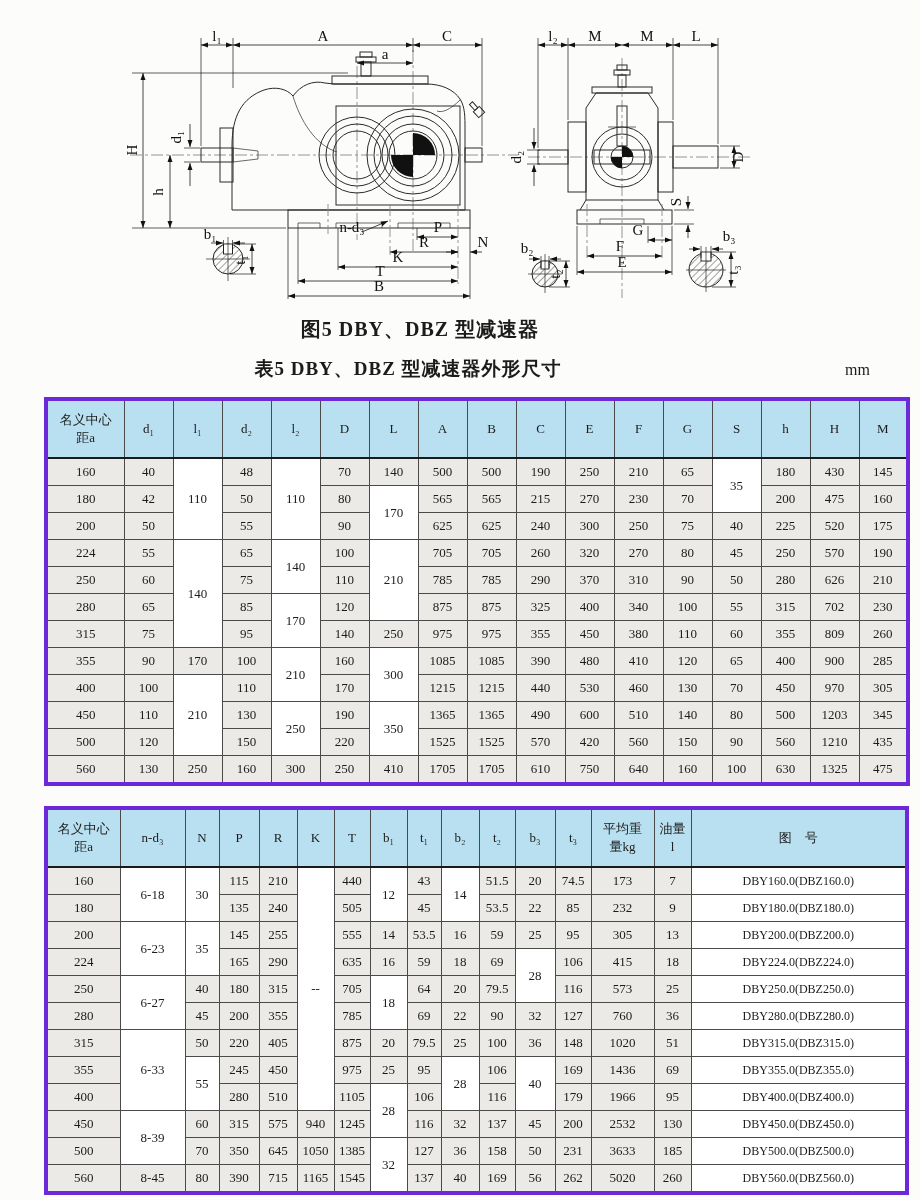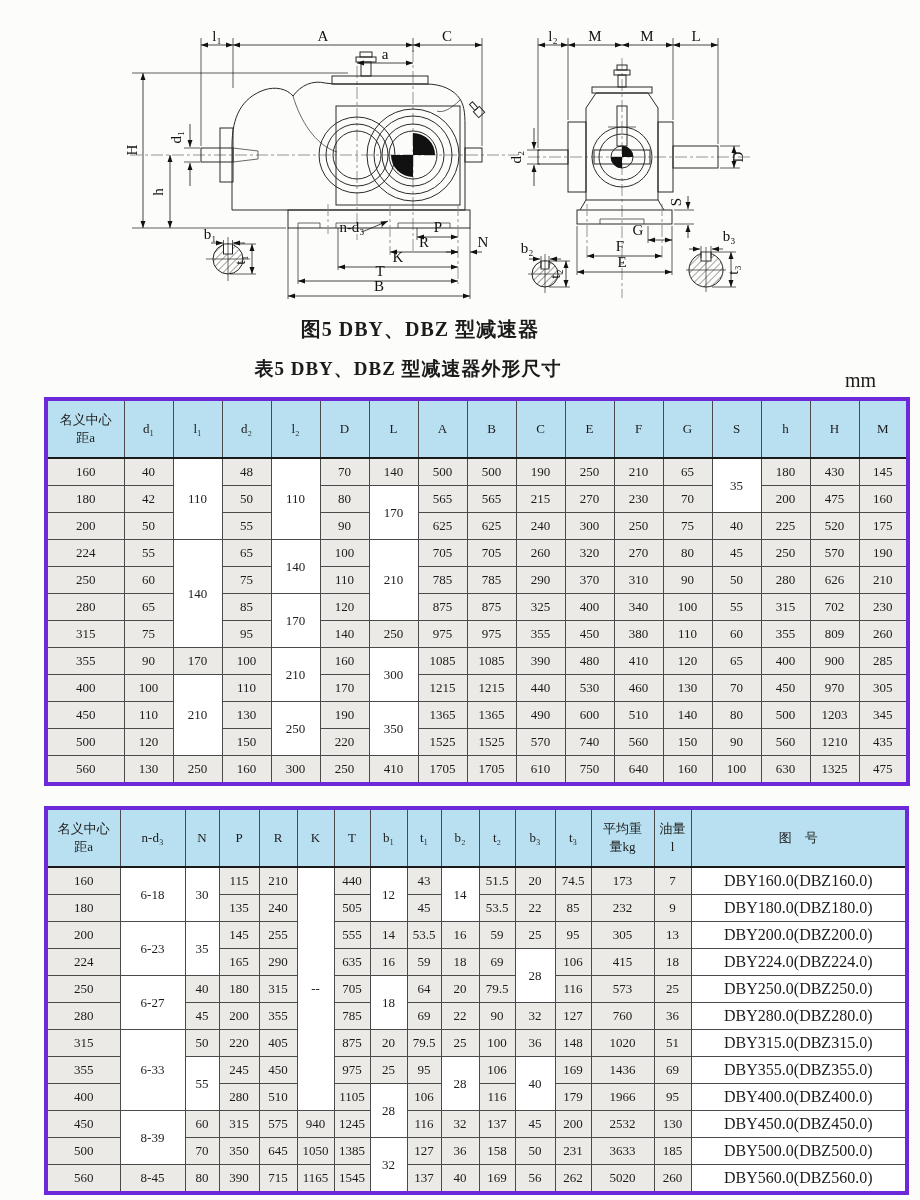--- a/index.html
+++ b/index.html
@@ -5,32 +5,32 @@
   html,body{margin:0;padding:0;}
   body{background:#e8e8e8;}
   #page{position:relative;width:920px;height:1200px;background:#fcfcfa;overflow:hidden;
         font-family:"Liberation Serif","DejaVu Serif",serif;color:#1b1b1b;}
   
   #fig{position:absolute;left:0;top:0;}
   .fig-caption{position:absolute;left:0;top:316px;width:840px;text-align:center;
       font-size:20px;font-weight:600;letter-spacing:1px;}
   .tbl-caption{position:absolute;left:0;top:356px;width:816px;text-align:center;
       font-size:19px;font-weight:600;letter-spacing:1px;}
-  .unit{position:absolute;left:845px;top:361px;font-size:20px;margin-top:8px;}
+  .unit{position:absolute;left:845px;top:361px;font-size:16px;}
   
   table{border-collapse:collapse;table-layout:fixed;border:4px solid #6d28d9;}
   #t1{position:absolute;left:44px;top:397px;}
   #t2{position:absolute;left:44px;top:806px;}
   th,td{border:1px solid #4a4a4a;text-align:center;vertical-align:middle;
       font-family:"Liberation Serif","DejaVu Serif",serif;font-size:13px;padding:0;}
   th{background:#b9e0f0;height:56px;white-space:pre-line;font-weight:normal;
      font-size:13px;border-bottom:2px solid #1a1a1a;line-height:1.35;}
   td{height:26px;background:#eceae6;}
   td.merged{background:#ffffff;}
-  #t2 td:last-child{background:#ffffff;font-size:16px;}
+  #t2 td:last-child{background:#ffffff;font-size:12px;}
   
   .ol{fill:none;stroke:#2a2a2a;stroke-width:1;}
   .tn{fill:none;stroke:#2a2a2a;stroke-width:0.7;}
   .cl{fill:none;stroke:#8a8a8a;stroke-width:0.9;stroke-dasharray:12 3 3 3;}
   .dim{fill:none;stroke:#1a1a1a;stroke-width:0.8;}
   .ext{fill:none;stroke:#1a1a1a;stroke-width:0.7;}
   .lbl{font-family:"Liberation Serif","DejaVu Serif",serif;font-size:15px;fill:#111;}
 </style>
 </head>
 <body>
@@ -478,21 +478,21 @@
           <td>345</td>
         </tr>
         <tr>
           <td>500</td>
           <td>120</td>
           <td>150</td>
           <td>220</td>
           <td>1525</td>
           <td>1525</td>
           <td>570</td>
-          <td>740</td>
+          <td>420</td>
           <td>560</td>
           <td>150</td>
           <td>90</td>
           <td>560</td>
           <td>1210</td>
           <td>435</td>
         </tr>
         <tr>
           <td>560</td>
           <td>130</td>

